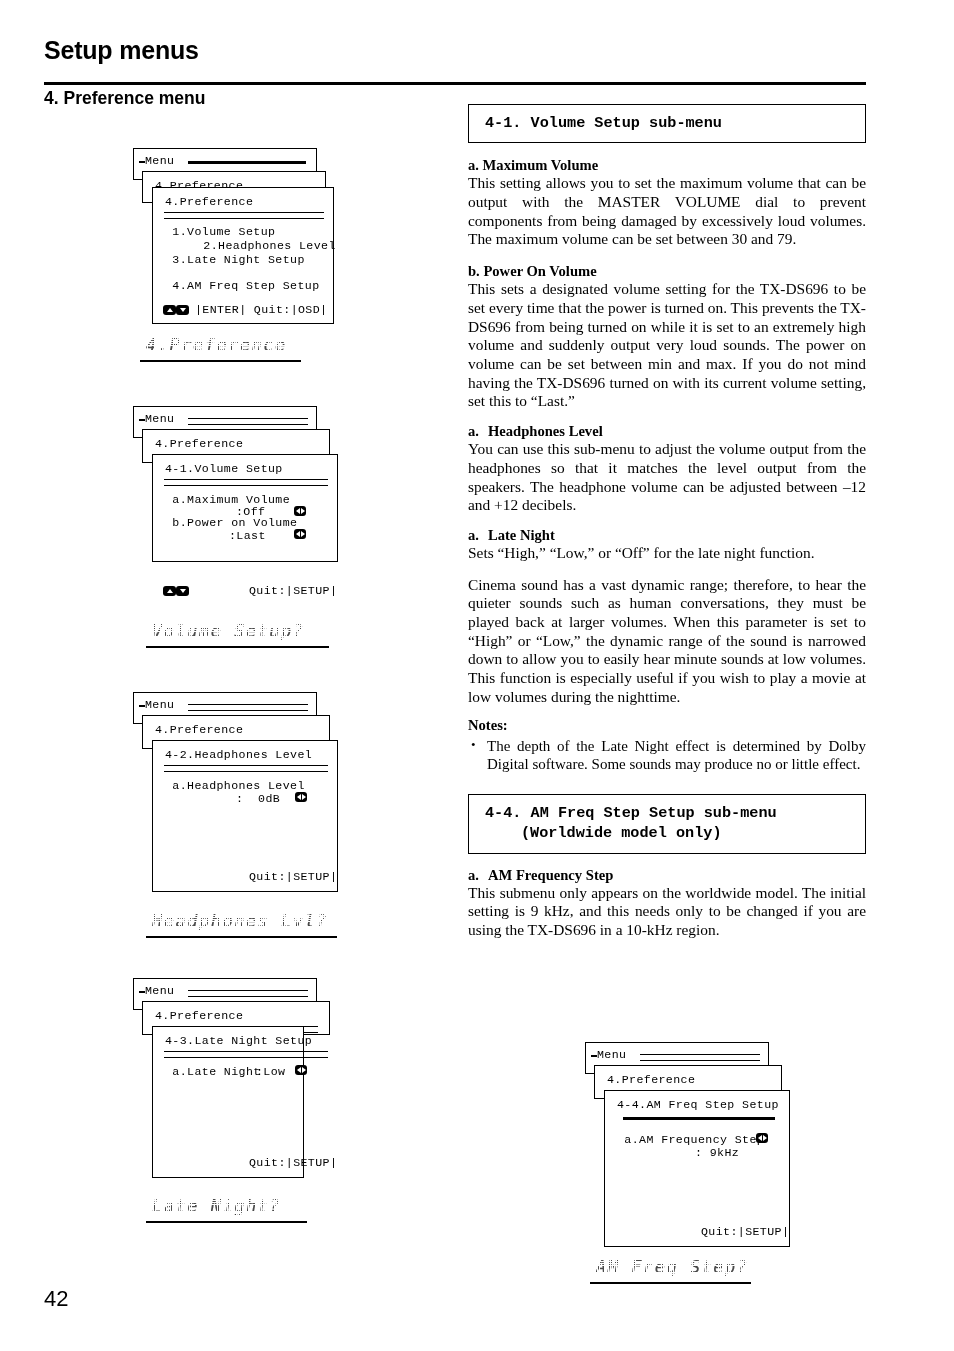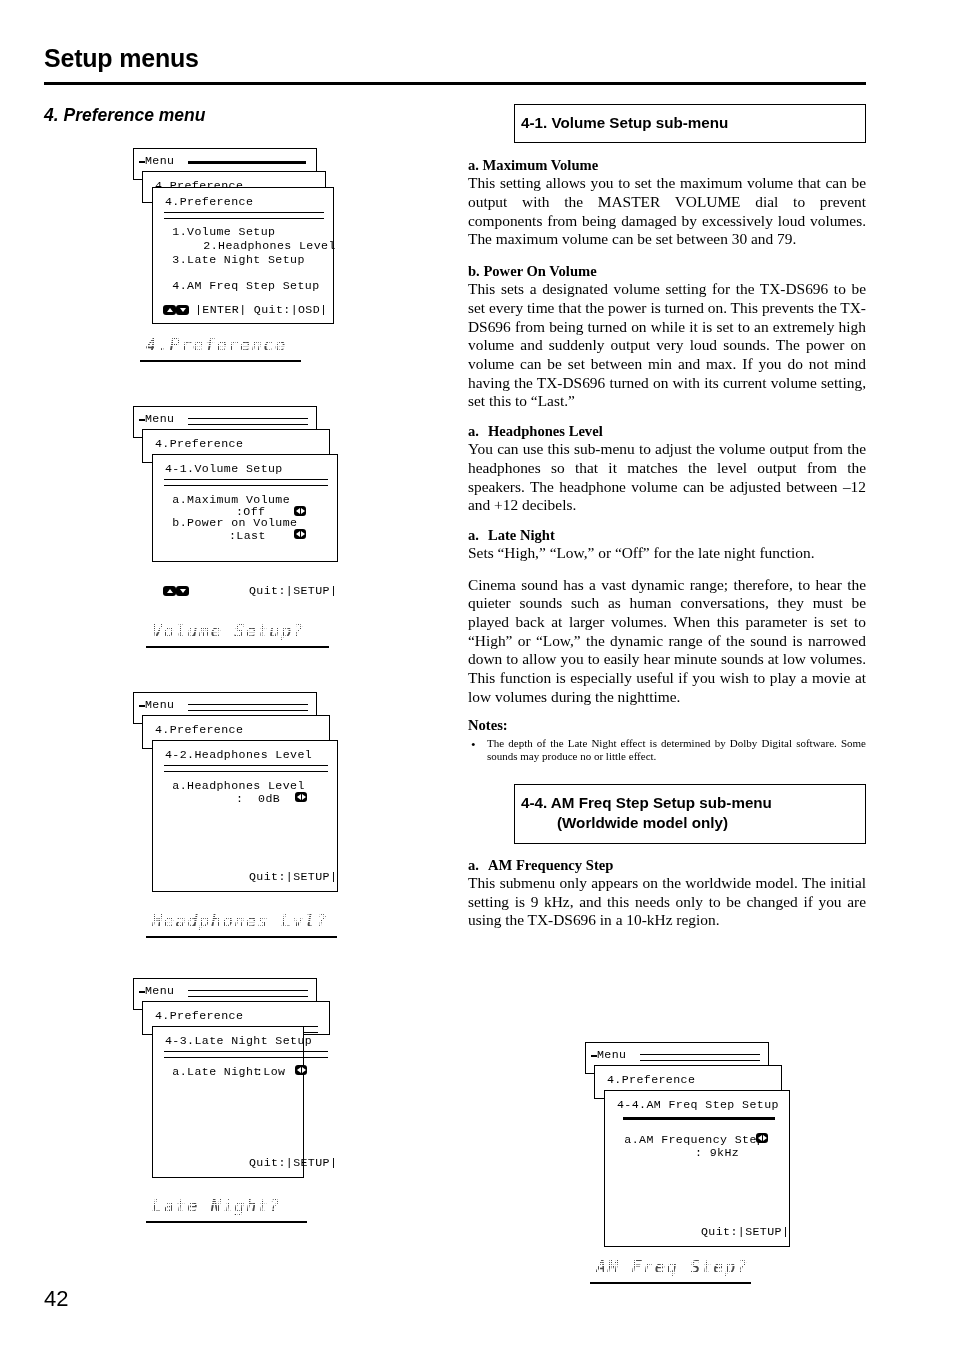--- a/index.html
+++ b/index.html
@@ -9,68 +9,67 @@
     background:#ffffff;
     font-family:"Liberation Serif", serif;
     color:#000000;
     position:relative;
     overflow:hidden;
   }
   .page{position:absolute;left:0;top:0;width:954px;height:1351px;}
 
   
   .page-title{
-    position:absolute;left:44px;top:44px;
+    position:absolute;left:44px;top:36px;
     font-family:"Liberation Sans", sans-serif;
     font-weight:bold;font-size:25px;letter-spacing:-0.2px;
   }
   .title-rule{
     position:absolute;left:44px;top:82px;width:822px;height:3px;background:#000;
   }
 
   
-  .col-left{position:absolute;left:44px;top:105px;width:400px;font-style:italic;}
+  .col-left{position:absolute;left:44px;top:88px;width:400px;}
   .col-right{position:absolute;left:468px;top:104px;width:398px;}
 
   .section-head{
     font-family:"Liberation Sans", sans-serif;
     font-weight:bold;font-size:17.5px;
     margin:0 0 0 0;
   }
 
   
   .boxhead{
     border:1.6px solid #000;
-    font-family:Liberation Sans, sans-serif;
+    font-family:Liberation Mono, monospace;
     font-weight:bold;font-size:15.2px;
-    padding:8px 0 9px 6px;
+    padding:8px 0 9px 16px;
     line-height:1.34;
     box-sizing:border-box;
-    margin-left:46px;
   }
   .boxhead .ind{display:block;padding-left:36px;}
 
   p.body{
     font-size:15.4px;
     line-height:1.215;
     text-align:justify;
     margin:0;
     hyphens:none;
   }
   p.gap{margin-top:13px;}
   .sub{
     font-weight:bold;font-size:14.6px;
     margin:0;
   }
   .sub .sp{display:inline-block;width:9px;}
   ul.notes{margin:3px 0 0 0;padding:0;list-style:none;}
   ul.notes li{
     position:relative;
     padding-left:19px;
-    font-size:11px;
+    font-size:15px;
     line-height:1.21;
     text-align:justify;
     margin-top:0;
   }
   ul.notes li::before{
     content:"\2022";
     position:absolute;left:3px;top:0;
     font-size:13px;
   }
 

